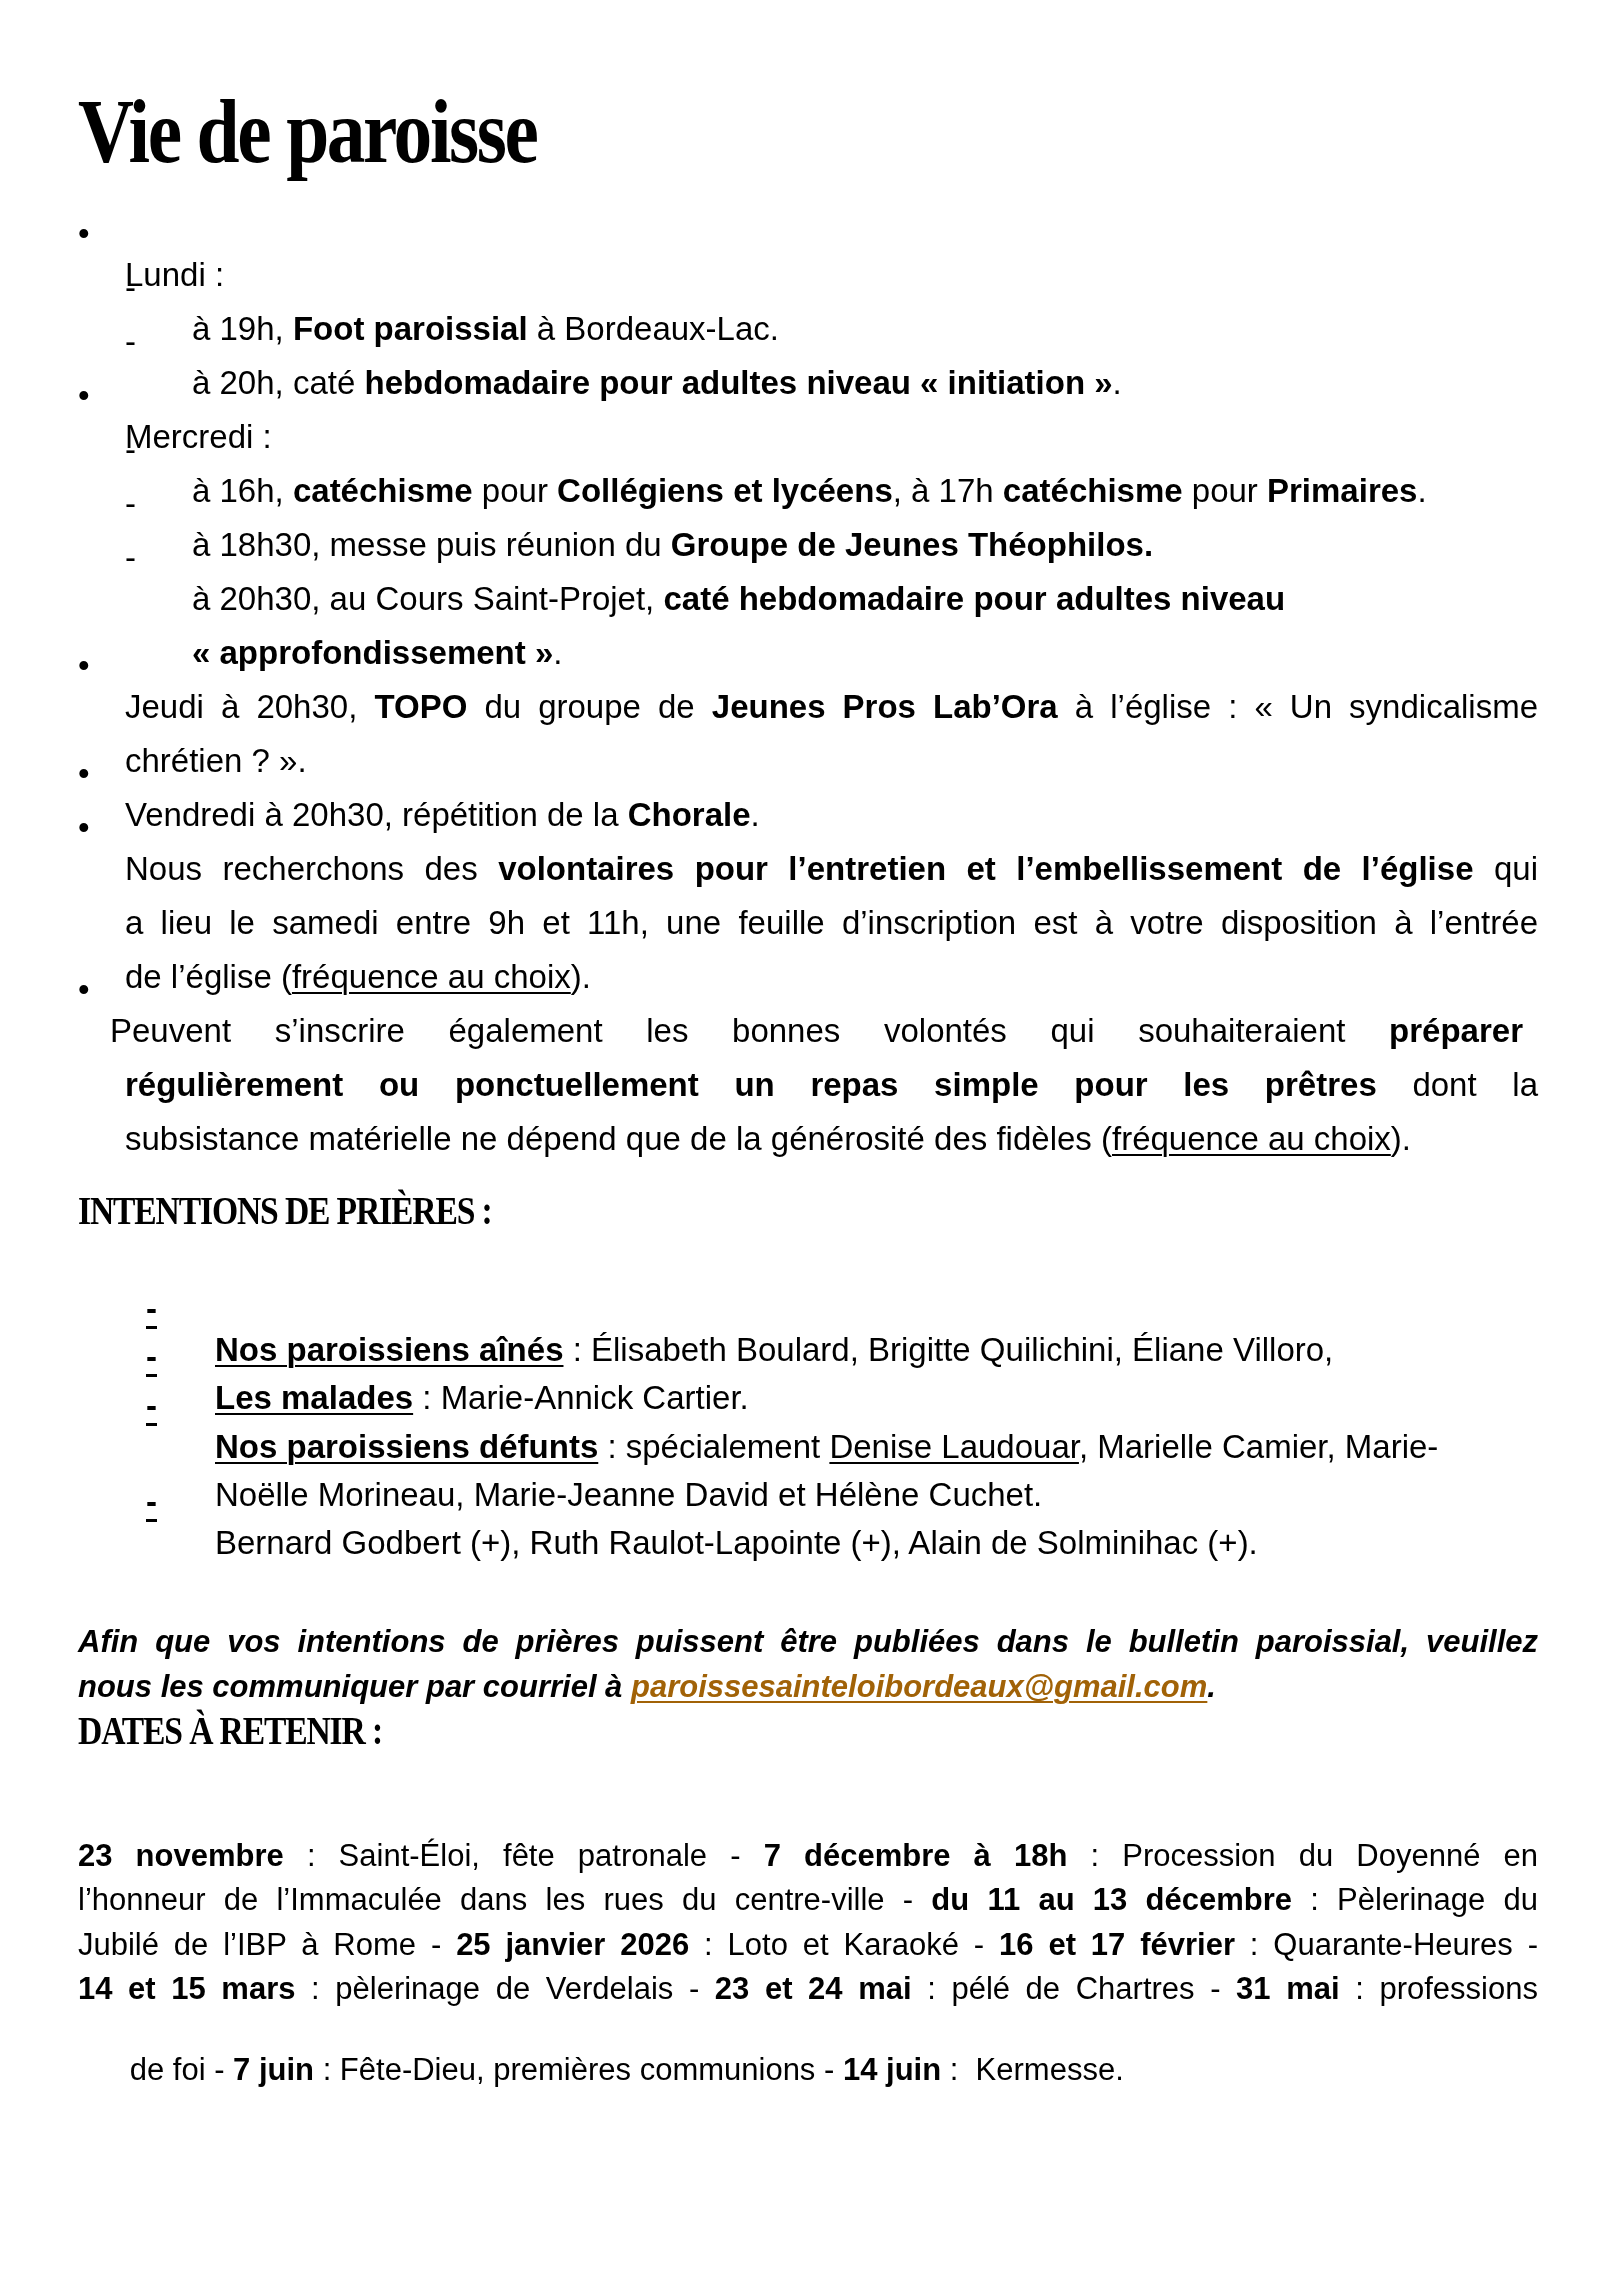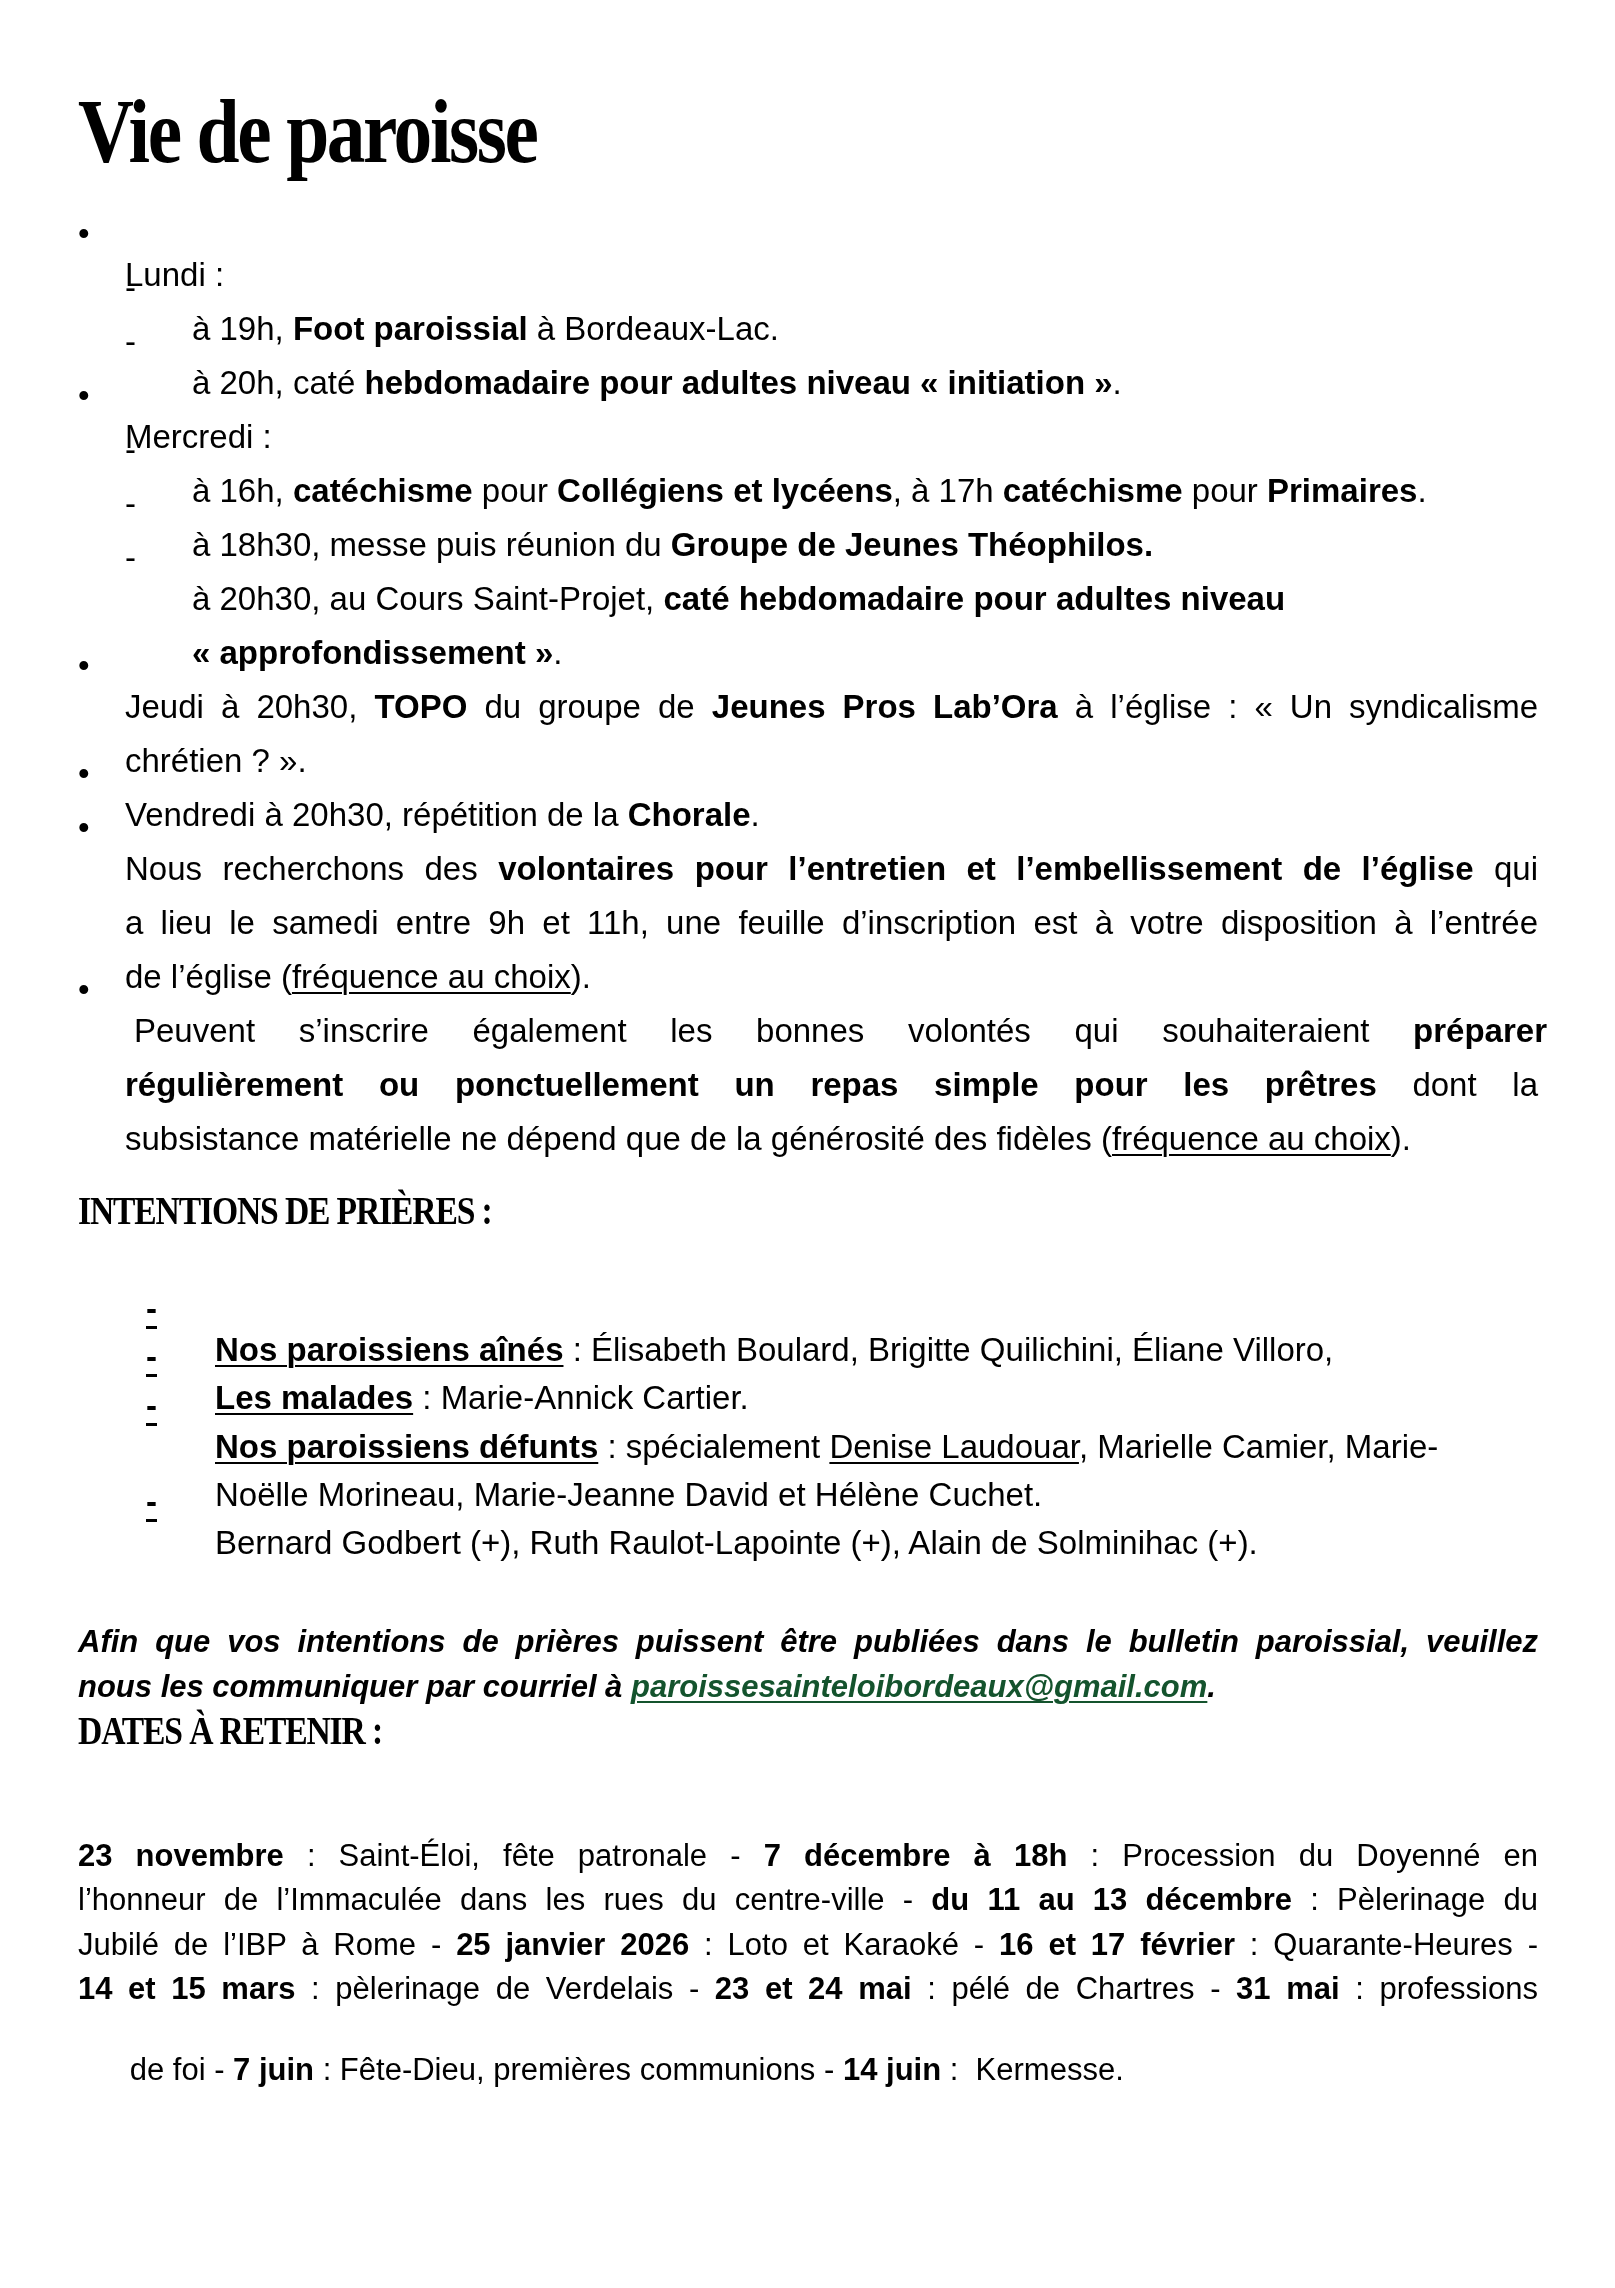--- a/index.html
+++ b/index.html
@@ -20,21 +20,21 @@
   .line {
     position: absolute; font-family: "Liberation Sans", "DejaVu Sans", sans-serif;
     font-size: 33px; line-height: 41px; white-space: nowrap; height: 41px; margin-top: 41px;
   }
   .line.just { text-align: justify; text-align-last: justify; white-space: normal; }
   .line.small { font-size: 31px; line-height: 37px; height: 37px; }
   .marker { position: absolute; font-family: "Liberation Sans", "DejaVu Sans", sans-serif; font-size: 33px; line-height: 41px; }
   .b { font-weight: bold; }
   .i { font-style: italic; }
   .u { text-decoration: underline; text-underline-offset: 3.7px; text-decoration-thickness: 1.8px; }
-  .link { color: #14532d; text-decoration: underline; text-underline-offset: 3.7px; text-decoration-thickness: 1.8px; }
+  .link { color: #a16207; text-decoration: underline; text-underline-offset: 3.7px; text-decoration-thickness: 1.8px; }
   .dash-u { text-decoration: underline; text-underline-offset: 5.5px; font-weight: bold; }
 </style>
 </head>
 <body>
 
 <div class="page">
 
   <div class="title">Vie de paroisse</div>
 
   <div>
@@ -90,21 +90,21 @@
       <span>Nous recherchons des </span><span class="b">volontaires pour l’entretien et l’embellissement de l’église</span><span> qui</span>
     </div>
     <div class="line just" style="left:125px; top:861px; width:1413px;">
       <span>a lieu le samedi entre 9h et 11h, une feuille d’inscription est à votre disposition à l’entrée</span>
     </div>
     <div class="line" style="left:125px; top:915px;">
       <span>de l’église (</span><span class="u">fréquence au choix</span><span>).</span>
     </div>
 
     <span class="marker" style="left:78px; top:969px;">•</span>
-    <div class="line just" style="left:134px; top:969px; width:1413px;">
+    <div class="line just" style="left:110px; top:969px; width:1413px;">
       <span>Peuvent s’inscrire également les bonnes volontés qui souhaiteraient </span><span class="b">préparer</span>
     </div>
     <div class="line just" style="left:125px; top:1023px; width:1413px;">
       <span class="b">régulièrement ou ponctuellement un repas simple pour les prêtres</span><span> dont la</span>
     </div>
     <div class="line" style="left:125px; top:1077px;">
       <span>subsistance matérielle ne dépend que de la générosité des fidèles (</span><span class="u">fréquence au choix</span><span>).</span>
     </div>
   </div>
 

